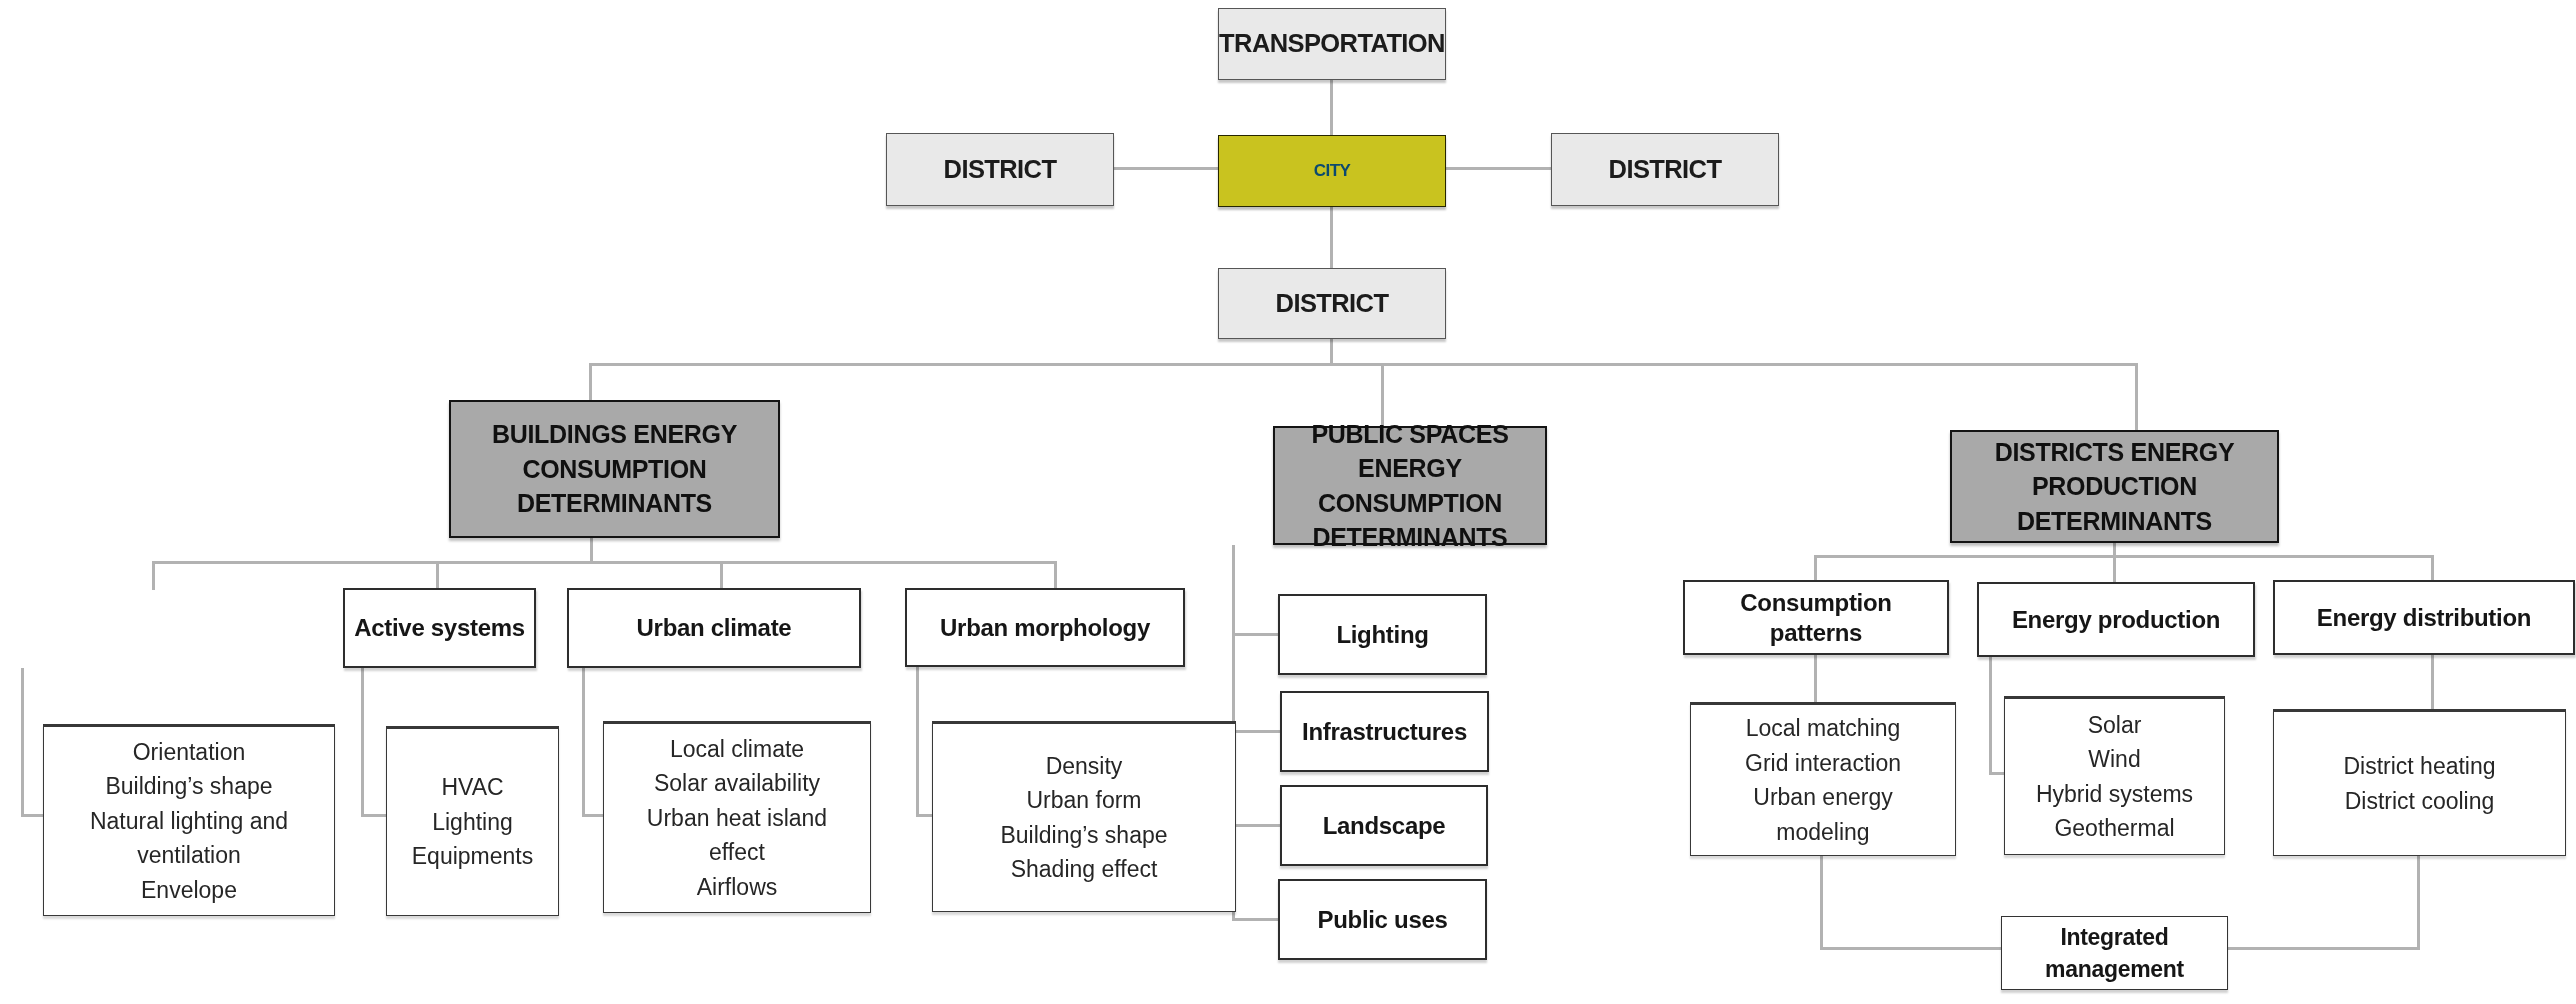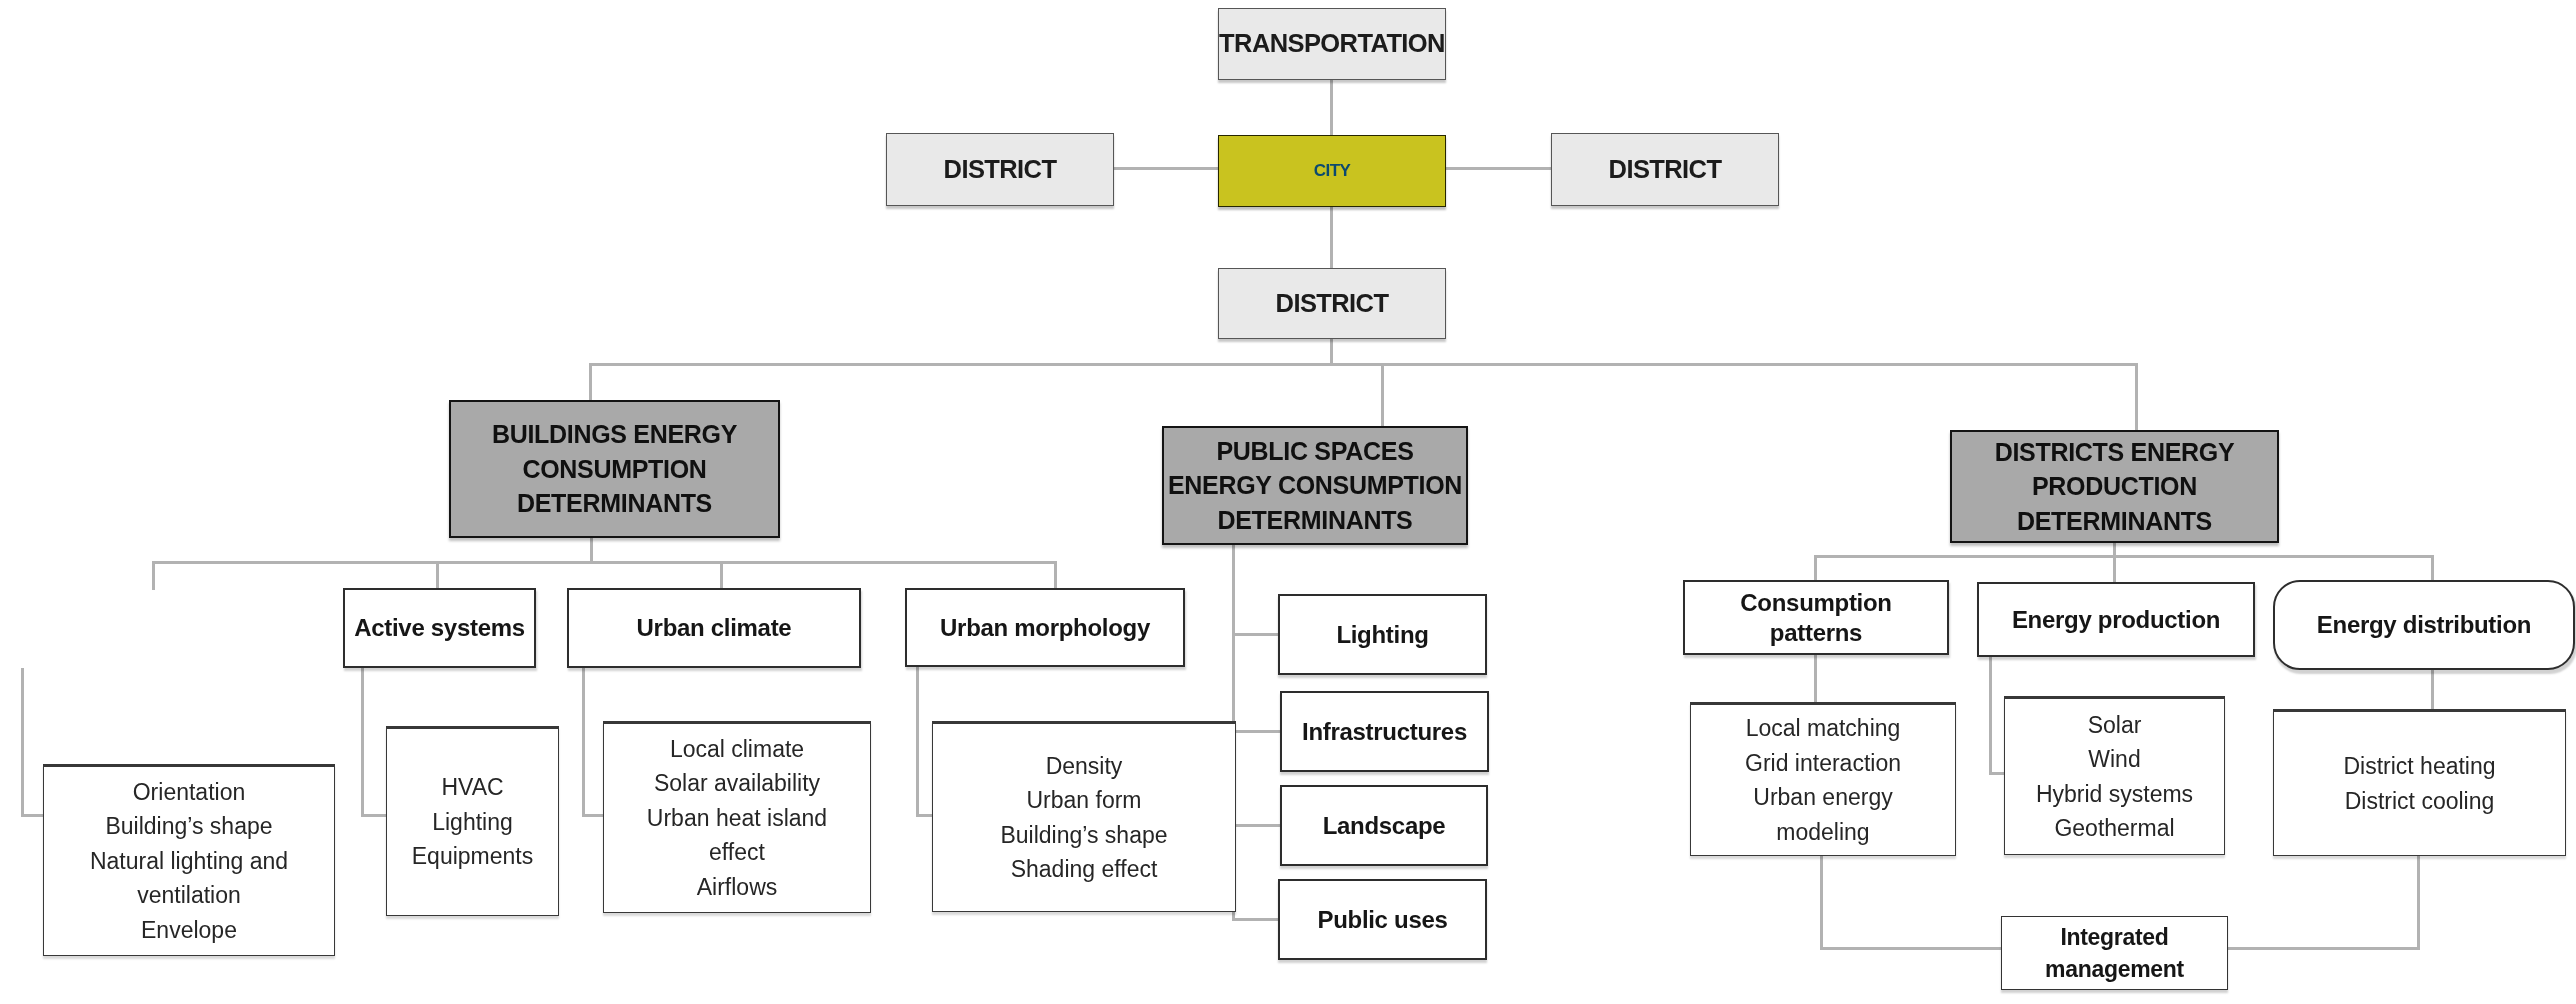--- a/index.html
+++ b/index.html
@@ -143,21 +143,21 @@
   <div class="box cat-box" style="left:343px;top:588px;width:193px;height:80px;">
     <span>Active systems</span>
   </div>
   <div class="box cat-box" style="left:567px;top:588px;width:294px;height:80px;">
     <span>Urban climate</span>
   </div>
   <div class="box cat-box" style="left:905px;top:588px;width:280px;height:79px;">
     <span>Urban morphology</span>
   </div>
 
-  <div class="box leaf-box" style="left:43px;top:724px;width:292px;height:192px;padding:0 9px;margin-top:40px;">
+  <div class="box leaf-box" style="left:43px;top:724px;width:292px;height:192px;padding:0 9px;">
     <div>Orientation</div>
     <div>Building’s shape</div>
     <div>Natural lighting and ventilation</div>
     <div>Envelope</div>
   </div>
 
   <div class="box leaf-box" style="left:386px;top:726px;width:173px;height:190px;">
     <div>HVAC</div>
     <div>Lighting</div>
     <div>Equipments</div>
@@ -170,21 +170,21 @@
     <div>Airflows</div>
   </div>
 
   <div class="box leaf-box" style="left:932px;top:721px;width:304px;height:191px;">
     <div>Density</div>
     <div>Urban form</div>
     <div>Building’s shape</div>
     <div>Shading effect</div>
   </div>
 
-  <div class="box header-box" style="left:1162px;top:426px;width:306px;height:119px;">
+  <div class="box header-box" style="left:1273px;top:426px;width:274px;height:119px;">
     <div>PUBLIC SPACES</div>
     <div>ENERGY CONSUMPTION</div>
     <div>DETERMINANTS</div>
   </div>
 
   <div class="box mid-box" style="left:1278px;top:594px;width:209px;height:81px;">
     <span>Lighting</span>
   </div>
   <div class="box mid-box" style="left:1280px;top:691px;width:209px;height:81px;">
     <span>Infrastructures</span>
@@ -201,21 +201,21 @@
     <div>PRODUCTION</div>
     <div>DETERMINANTS</div>
   </div>
 
   <div class="box cat-box" style="left:1683px;top:580px;width:266px;height:75px;padding:0 54px;">
     <span>Consumption patterns</span>
   </div>
   <div class="box cat-box" style="left:1977px;top:582px;width:278px;height:75px;">
     <span>Energy production</span>
   </div>
-  <div class="box cat-box" style="left:2273px;top:580px;width:302px;height:90px;border-radius:27px;">
+  <div class="box cat-box" style="left:2273px;top:580px;width:302px;height:75px;">
     <span>Energy distribution</span>
   </div>
 
   <div class="box leaf-box" style="left:1690px;top:702px;width:266px;height:154px;padding:0 43px;">
     <div>Local matching</div>
     <div>Grid interaction</div>
     <div>Urban energy modeling</div>
   </div>
 
   <div class="box leaf-box" style="left:2004px;top:696px;width:221px;height:159px;">

